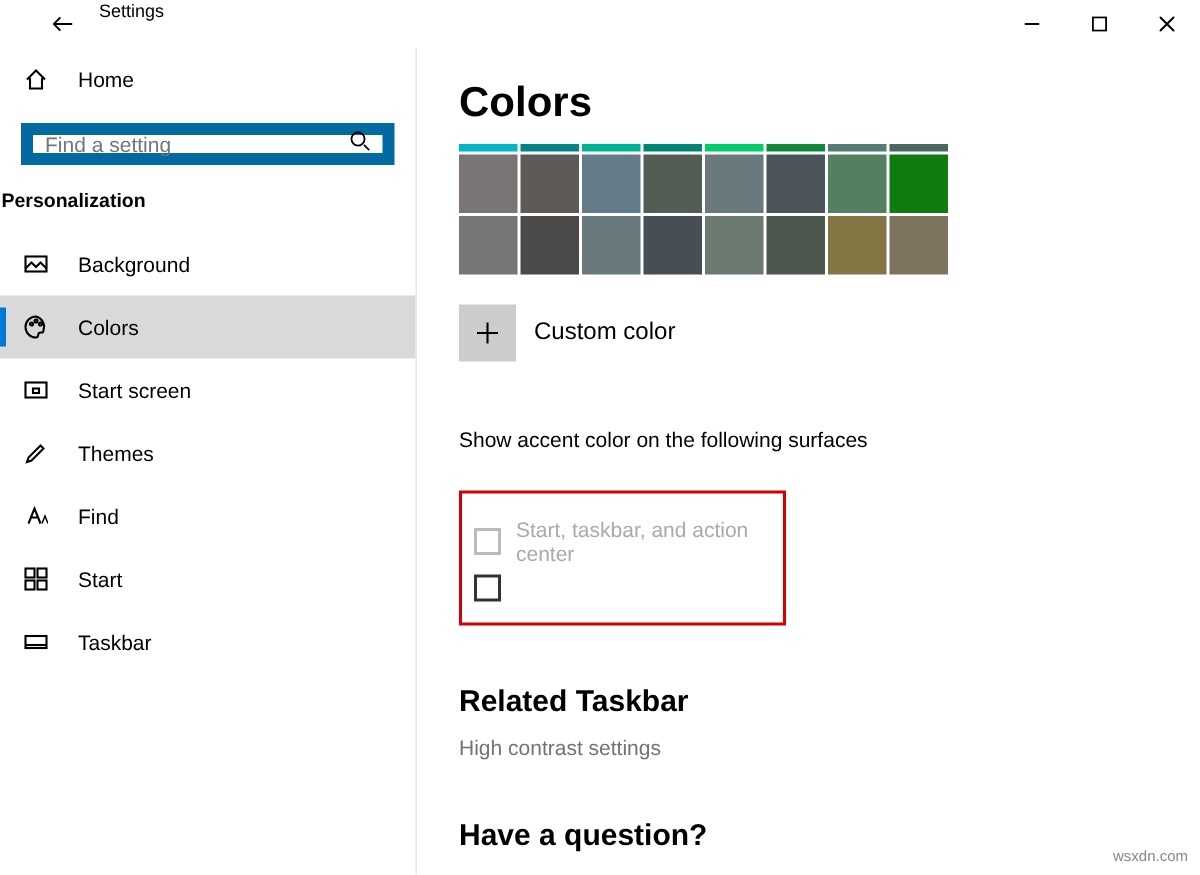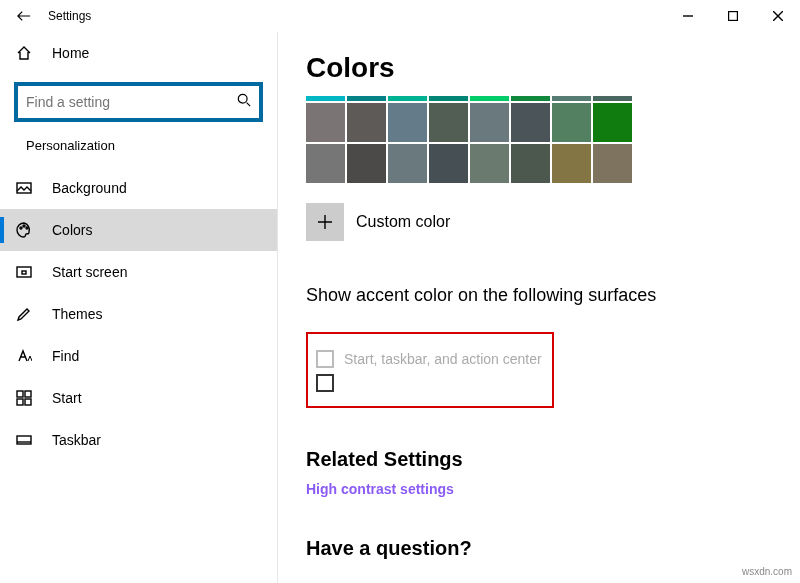--- a/index.html
+++ b/index.html
@@ -1,46 +1,46 @@
 <!DOCTYPE html>
 <html><head>
 <meta charset="utf-8">
 <style>
   * { box-sizing: border-box; margin: 0; padding: 0; font-family: "Segoe UI", sans-serif; }
   body { width: 800px; height: 583px; background: #fff; overflow: hidden; position: relative; }
-  .titlebar { height: 32px; display: flex; align-items: center; padding-left: 8px; }
+  .titlebar { height: 32px; display: flex; padding-left: 26px; }
   .titlebar .back { width: 32px; height: 32px; display:flex;align-items:center;justify-content:center; }
   .titlebar .title { font-size: 12px; margin-left: 8px; }
   .winctrl { position: absolute; top: 0; right: 0; display: flex; }
   .winctrl div { width: 45px; height: 32px; display:flex; align-items:center; justify-content:center; font-size:12px; font-family: "Segoe UI Symbol"; }
   .container { position:absolute; top:32px; bottom:0; left:0; right:0; display:flex; }
   .sidebar { width: 278px; border-right: 1px solid #e6e6e6; background:#fff; }
   .navitem { height: 42px; display:flex; align-items:center; padding-left: 14px; font-size: 14px; }
   .navitem.selected { background: #d9d9d9; position:relative; }
   .navitem.selected::before { content:""; position:absolute; left:0; top:8px; bottom:8px; width:4px; background:#0078d7; }
   .navicon { width: 20px; height:20px; margin-right: 18px; display:flex; align-items:center; justify-content:center; color:#000; }
-  .section-label { font-size: 13px; font-weight:400; padding: 14px 0 14px 26px; }
-  .search { margin: 8px 14px 2px 14px; border:4px solid #0369a1; height:40px; display:flex; align-items:center; padding:0 8px; justify-content:space-between; }
+  .section-label { font-size: 13px; font-weight:700; padding: 14px 0 14px 1px; }
+  .search { margin: 8px 14px 2px 14px; border:8px solid #0369a1; height:28px; display:flex; align-items:center; padding:0 8px; justify-content:space-between; }
   .search input { border:none; outline:none; font-size:14px; flex:1; background:transparent; }
   .main { flex:1; padding: 20px 0 0 28px; overflow:hidden; }
   .h1 { font-size: 28px; font-weight:600; margin-bottom: 12px; }
   .swatchrow { display:flex; }
   .swatch { width:39px; height:39px; margin-right:2px; margin-bottom:2px; }
   .toprow .swatch { height:5px; }
   .custom { display:flex; align-items:center; margin-top:18px; }
   .plusbtn { width:38px; height:38px; background:#ccc; display:flex;align-items:center;justify-content:center; font-size:18px; margin-right:12px; }
-  .subhead { font-size:18px; margin-top:44px; margin-bottom:10px; }
-  .redbox { border:2px solid #d40000; width:248px; padding:10px 8px 8px 8px;margin-top:26px; }
+  .subhead { font-size:14px; margin-top:44px; margin-bottom:10px; }
+  .redbox { border:2px solid #d40000; width:218px; padding:10px 8px 8px 8px;margin-top:26px; }
   .chkrow { display:flex; align-items:center; margin:6px 0; }
   .chk { width:18px; height:18px; border:2px solid #333; margin-right:10px; flex-shrink:0; }
   .chk.disabled { border-color:#bbb; }
   .chklbl { font-size:14px; }
   .chklbl.disabled { color:#aaa; }
   .h2 { font-size:20px; font-weight:600; margin-top:40px; margin-bottom:10px; }
-  .link { font-size:14px; color:#8b5cf6; margin:8px 0;font-weight:bold; }
+  .link { font-size:14px; color:#737373; margin:8px 0; }
   .watermark { position:absolute; bottom:6px; right:8px; font-size:10px; color:#888; }
   svg { stroke: currentColor; fill:none; stroke-width:1.4; }
 </style>
 </head>
 <body>
 
 <div class="titlebar">
   <div class="back">
     <svg width="14" height="14" viewBox="0 0 16 16">
         <path d="M15 8H1M6 3L1 8l5 5"></path>
@@ -200,20 +200,20 @@
     <div class="redbox">
       <div class="chkrow">
         <div class="chk disabled"></div>
         <span class="chklbl disabled">Start, taskbar, and action center</span>
       </div>
       <div class="chkrow">
         <div class="chk"></div>
       </div>
     </div>
 
-    <div class="h2">Related Settings</div>
+    <div class="h2">Related Taskbar</div>
     <div class="link">High contrast settings</div>
 
     <div class="h2">Have a question?</div>
   </div>
 </div>
 
 <div class="watermark">wsxdn.com</div>
 
 </body></html>

